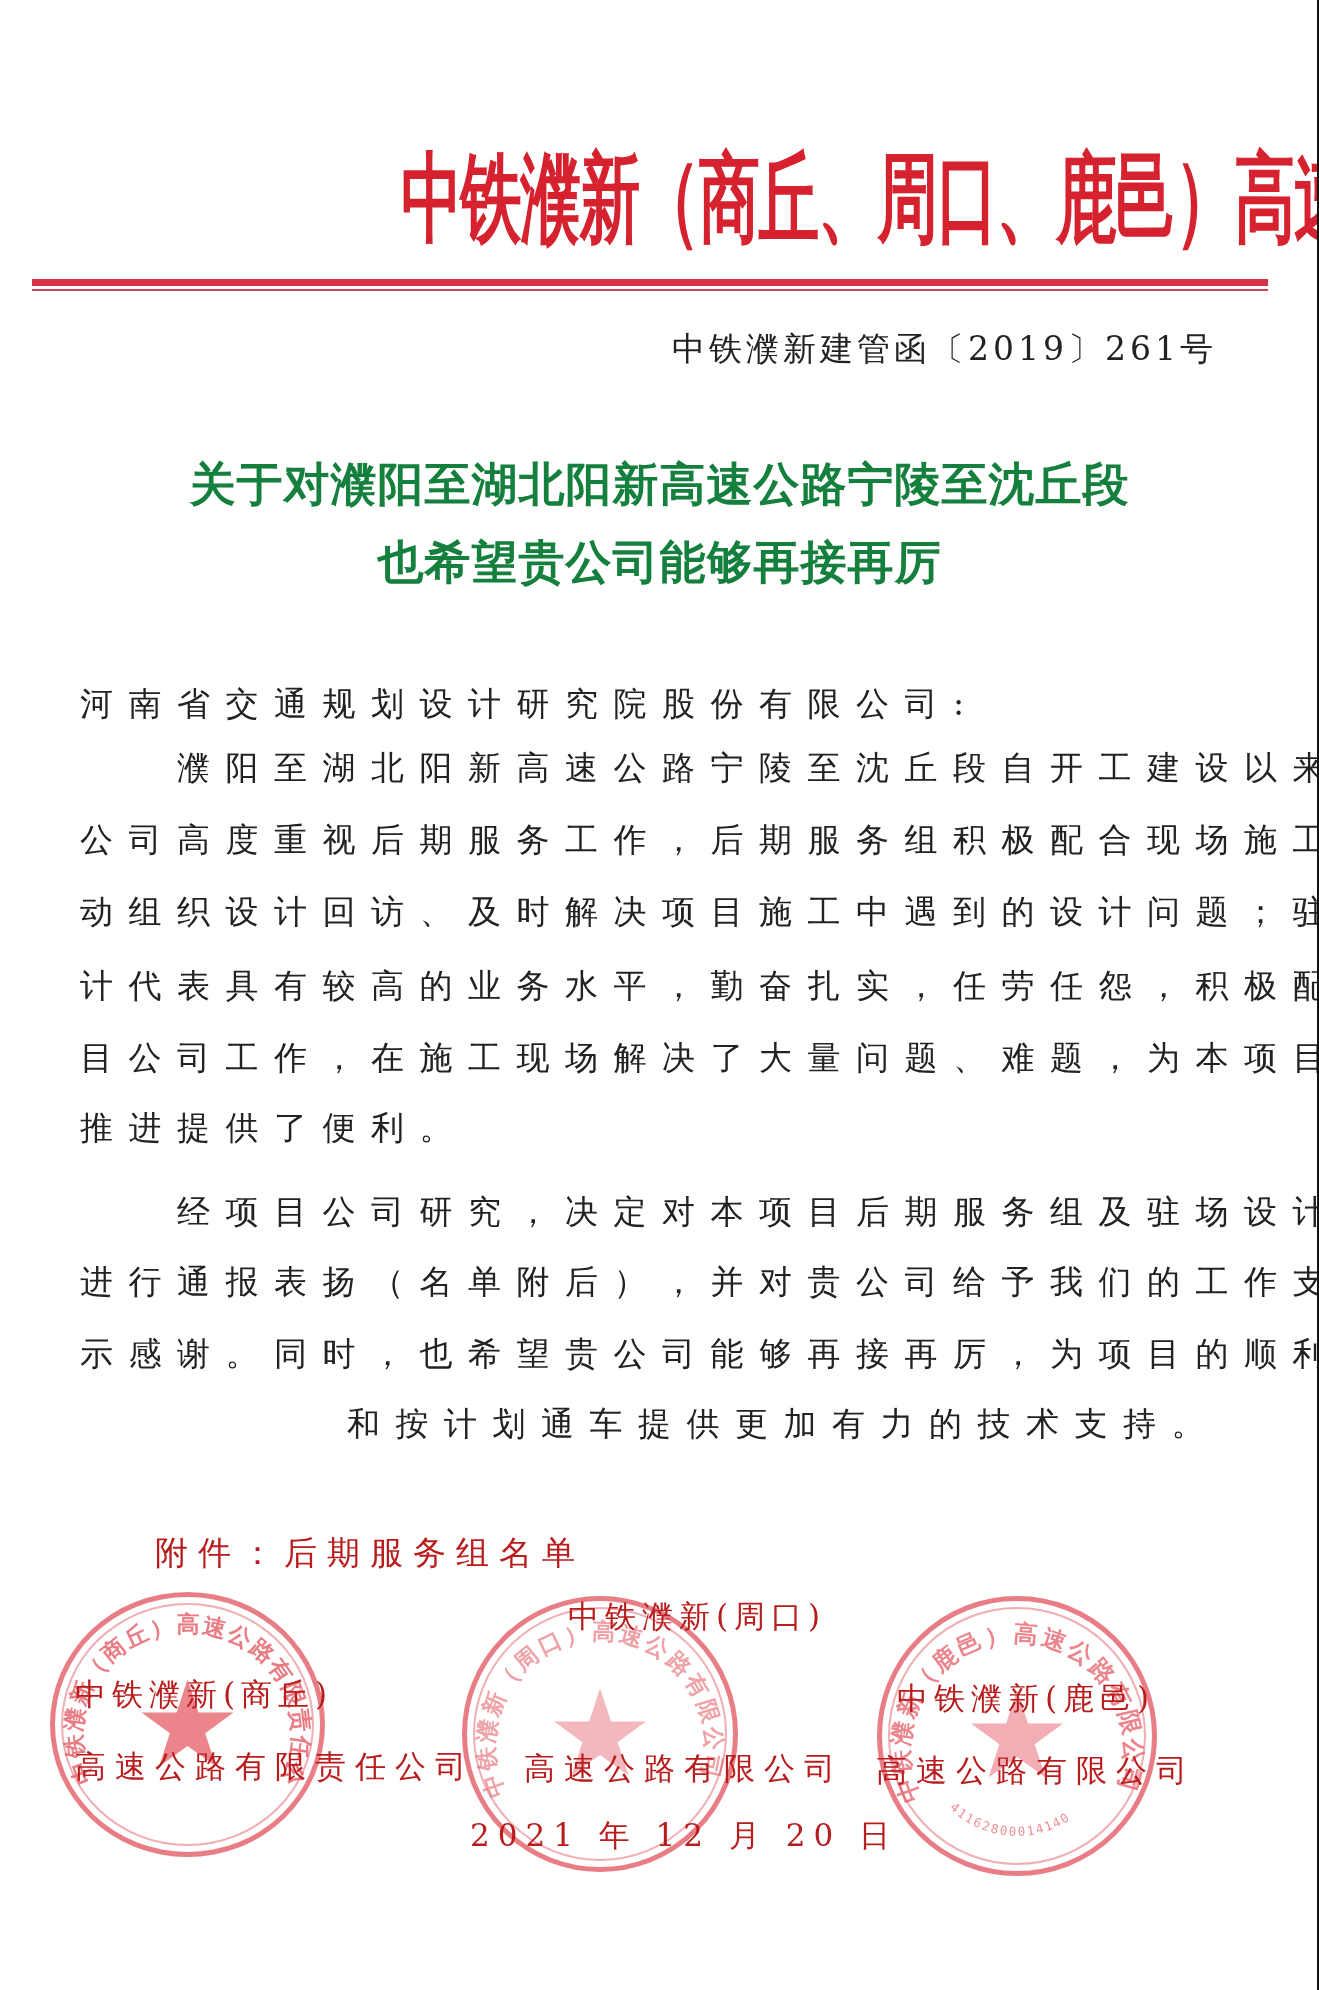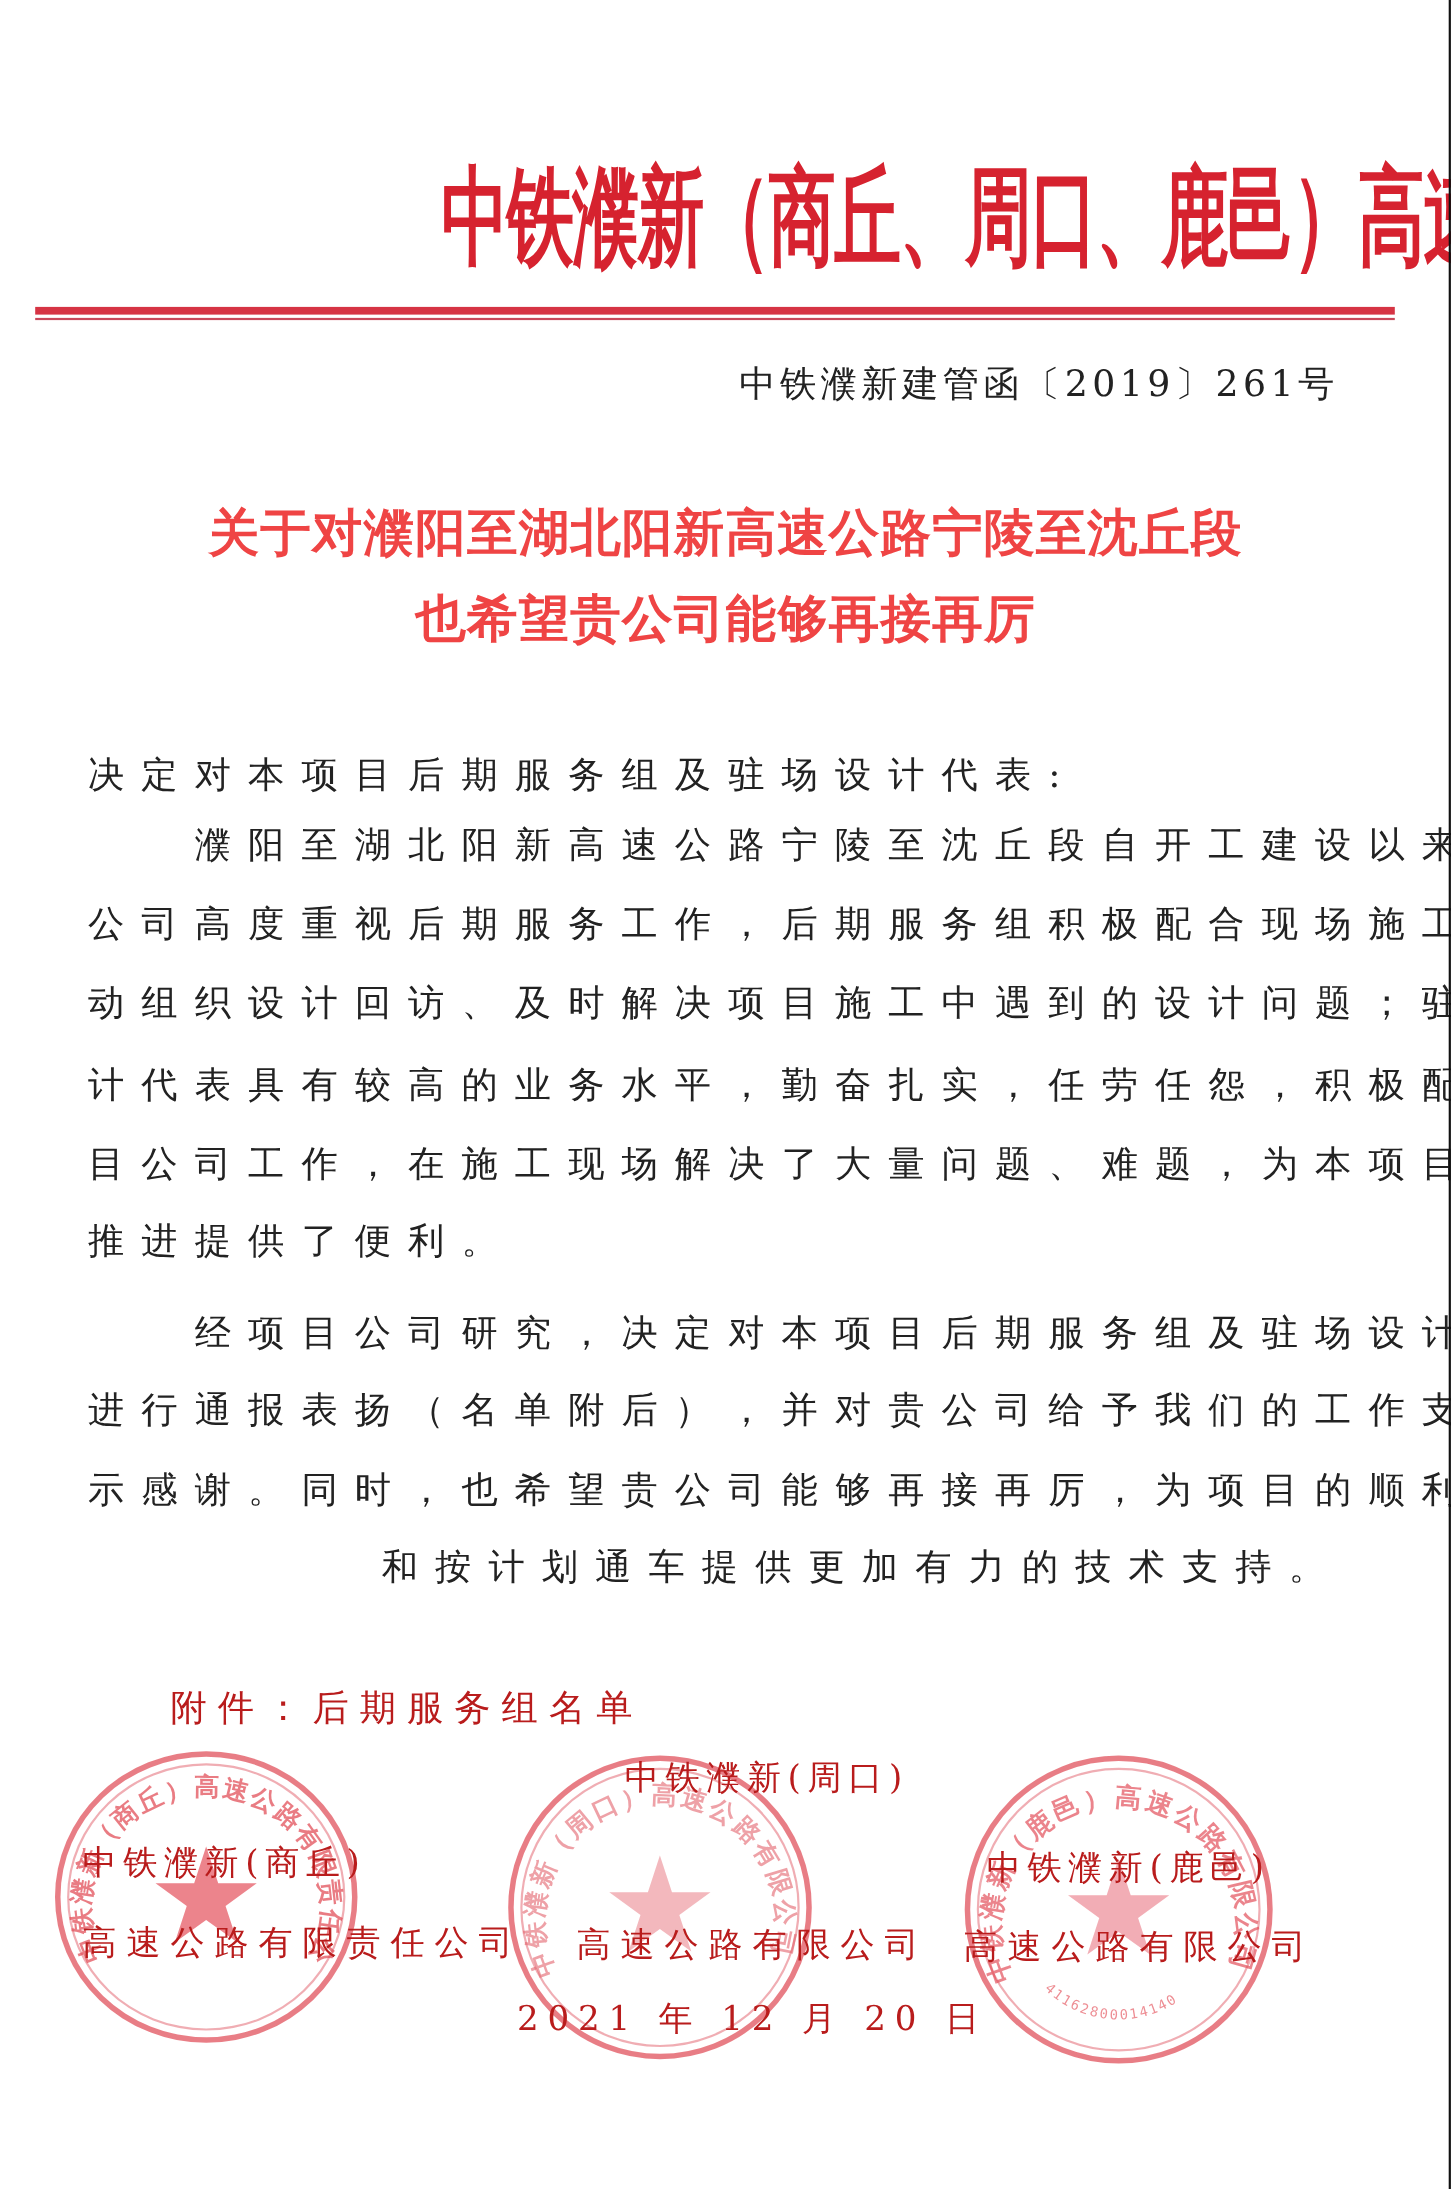--- a/index.html
+++ b/index.html
@@ -83,21 +83,21 @@
     
     .doc-title {
       position: absolute;
       left: 0;
       width: 1319px;
       text-align: center;
       font-family: "DejaVu Serif", "Liberation Serif", serif;
       font-weight: bold;
       font-size: 46px;
       letter-spacing: 1px;
-      color: #ef4444;
+      color: #15803d;
       white-space: nowrap;
     }
     .doc-title.line1 { top: 452px; line-height: 64px; }
     .doc-title.line2 { top: 530px; line-height: 64px; }
 
     
     .body-text {
       position: absolute;
       left: 80px;
       width: 1140px;
@@ -178,21 +178,21 @@
     <span class="letterhead-text">中铁濮新（商丘、周口、鹿邑）高速公路有限公司</span>
   </div>
   <div class="red-rule thick"></div>
   <div class="red-rule thin"></div>
 
   <div class="doc-number">中铁濮新建管函〔2019〕261号</div>
 
   <div class="doc-title line1">关于对濮阳至湖北阳新高速公路宁陵至沈丘段</div>
   <div class="doc-title line2">也希望贵公司能够再接再厉</div>
 
-  <div class="body-text salutation">决定对本项目后期服务组及驻场设计代表:</div>
+  <div class="body-text salutation">河南省交通规划设计研究院股份有限公司:</div>
 
   <div class="body-text para-line" style="top:740px;">　　濮阳至湖北阳新高速公路宁陵至沈丘段自开工建设以来，贵</div>
   <div class="body-text para-line" style="top:812px;">公司高度重视后期服务工作，后期服务组积极配合现场施工、主</div>
   <div class="body-text para-line" style="top:884px;">动组织设计回访、及时解决项目施工中遇到的设计问题；驻场设</div>
   <div class="body-text para-line" style="top:958px;">计代表具有较高的业务水平，勤奋扎实，任劳任怨，积极配合项</div>
   <div class="body-text para-line" style="top:1030px;">目公司工作，在施工现场解决了大量问题、难题，为本项目快速</div>
   <div class="body-text para-line" style="top:1100px;">推进提供了便利。</div>
 
   <div class="body-text para-line" style="top:1184px;">　　经项目公司研究，决定对本项目后期服务组及驻场设计代表</div>
   <div class="body-text para-line" style="top:1254px;">进行通报表扬（名单附后），并对贵公司给予我们的工作支持表</div>

